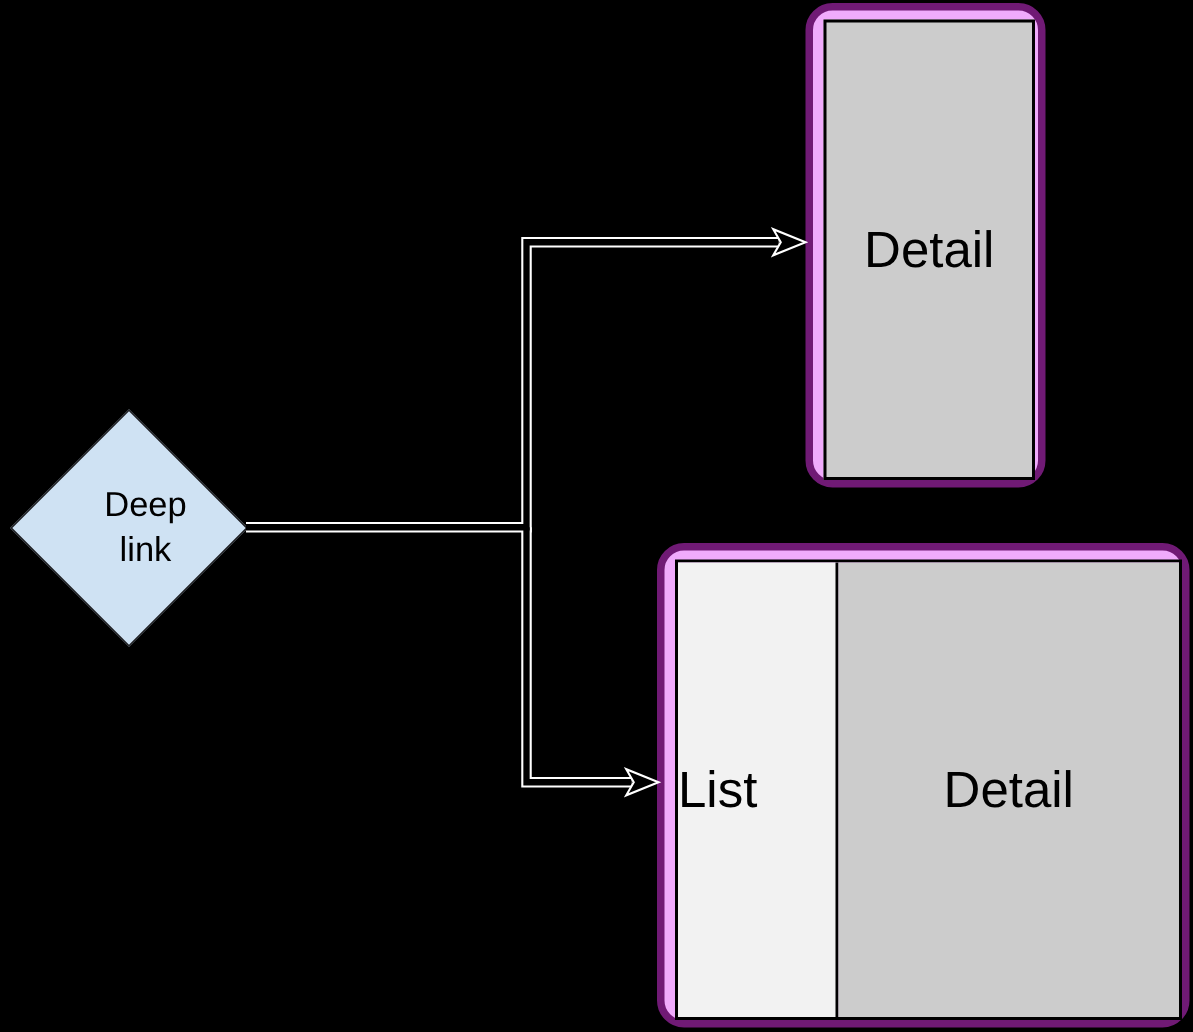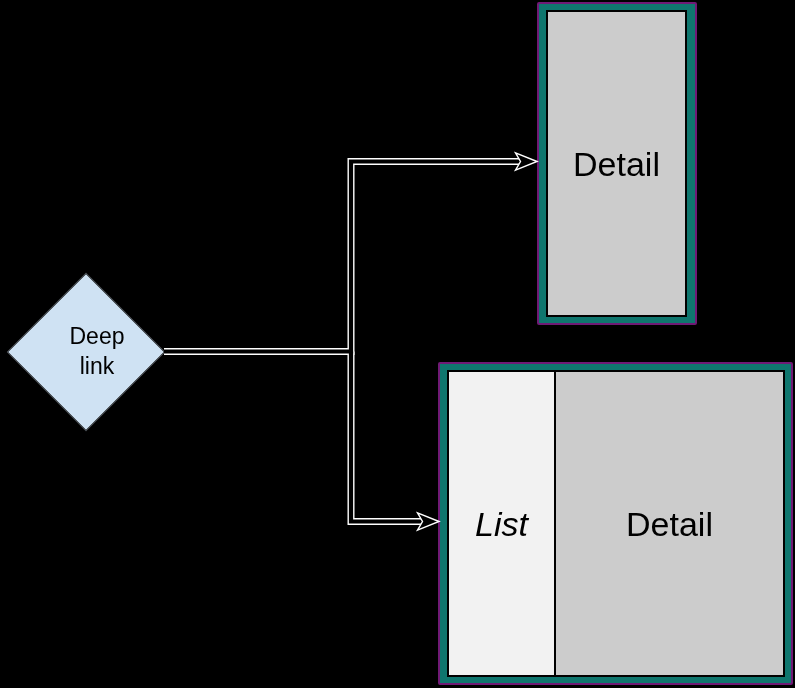--- a/index.html
+++ b/index.html
@@ -50,23 +50,23 @@
     justify-content: center;
     text-align: center;
     font-size: 23px;
     line-height: 30px;
     white-space: pre-line;
   }
 
   
   .screen-frame {
     position: absolute;
-    background: #0f766e;
-    border: 2px solid #701a75;
-    border-radius: 2px;
+    background: #f0abfc;
+    border: 5px solid #701a75;
+    border-radius: 18px;
     box-sizing: border-box;
     z-index: 1;
   }
   .frame-detail {
     left: 537px; top: 2px;
     width: 160px; height: 323px;
   }
   .frame-list-detail {
     left: 438px; top: 362px;
     width: 355px; height: 323px;
@@ -92,22 +92,21 @@
     box-sizing: border-box;
     display: flex;
     flex-direction: row;
   }
   .pane-list {
     width: 105px;
     background: #f2f2f2;
     border-right: 2px solid #000000;
     display: flex;
     align-items: center;
-    justify-content: center;
-    font-style: italic;
+    justify-content: flex-start;
   }
   .pane-detail-wide {
     flex: 1;
     background: #cccccc;
     display: flex;
     align-items: center;
     justify-content: center;
   }
   .pane-label {
     font-size: 34px;

